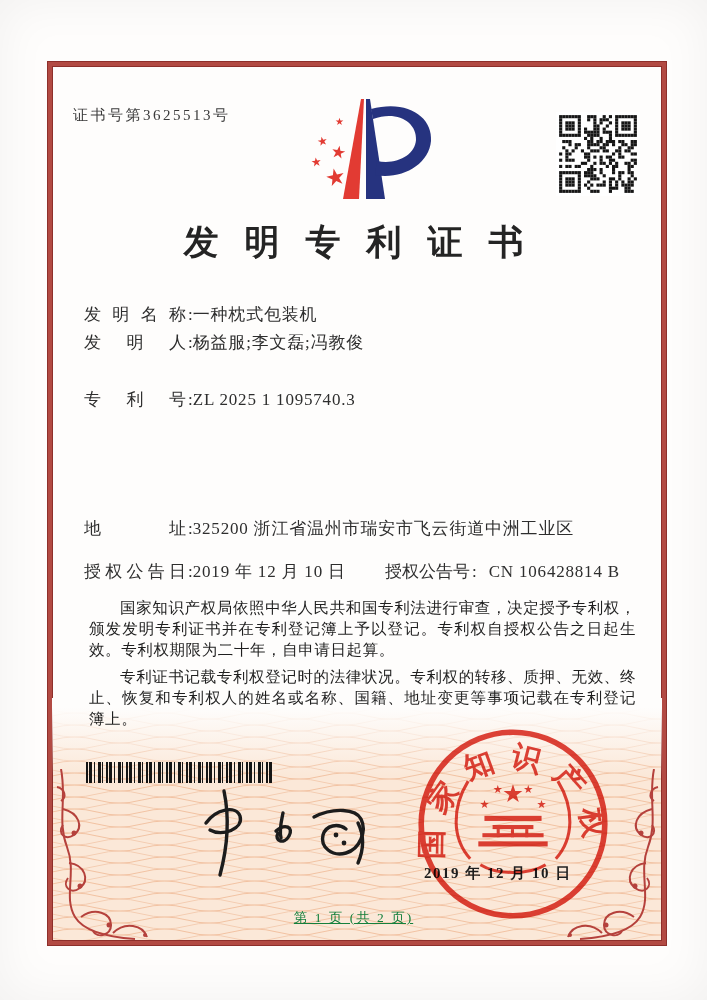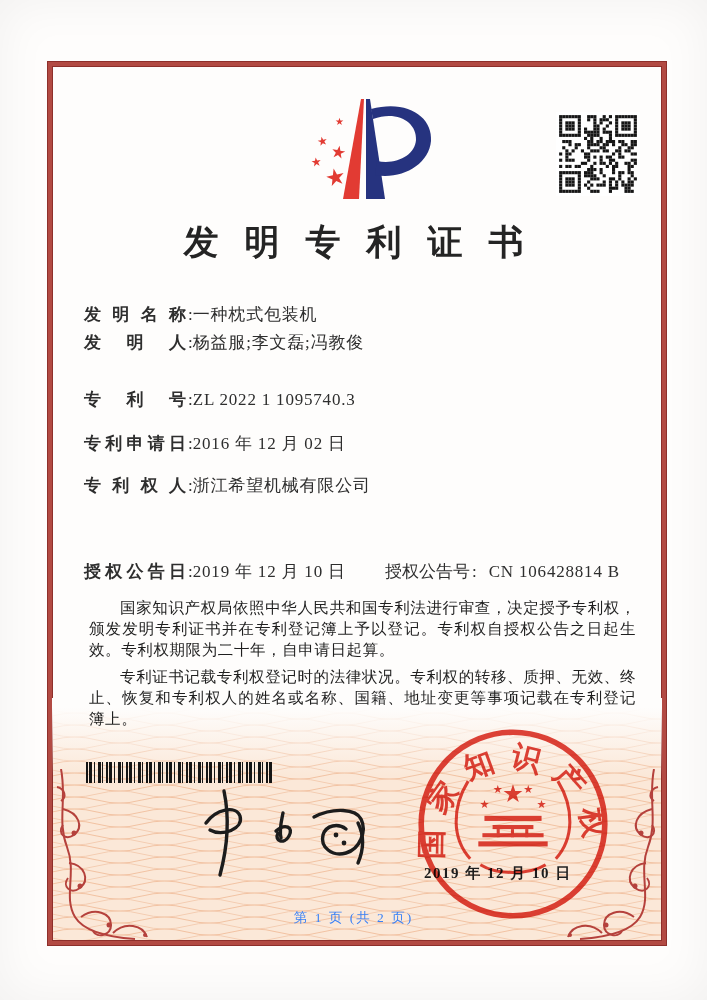--- a/index.html
+++ b/index.html
@@ -26,21 +26,21 @@
 
   .cert-no{position:absolute;left:73px;top:106px;font-size:15px;letter-spacing:2.5px;color:#3a3a3a;z-index:3;}
   .logo{position:absolute;left:287px;top:95px;width:148px;height:110px;z-index:3;}
   .qr{position:absolute;left:556px;top:112px;width:84px;height:84px;background:#fff;z-index:3;}
   .qr svg{display:block;width:100%;height:100%;}
 
   .title{position:absolute;left:0;right:0;top:219px;text-align:center;
     font-size:35px;font-weight:600;letter-spacing:26px;text-indent:26px;color:#242424;z-index:3;}
 
   .row{position:absolute;left:84px;font-size:17px;color:#2e2e2e;z-index:3;white-space:nowrap;}
-  .flabel{display:inline-block;width:102px;text-align:justify;text-align-last:justify;font-weight:bold;}
+  .flabel{display:inline-block;width:102px;text-align:justify;text-align-last:justify;}
   .fcolon{margin-left:2px;}
   .fvalue{letter-spacing:0.8px;}
   .grant2{position:absolute;left:301px;top:0;white-space:nowrap;}
   .grant2 .fvalue{margin-left:12px;margin-top:16px;}
 
   .body-text{position:absolute;left:82px;top:591px;width:561px;z-index:3;
     font-size:15.5px;line-height:20.8px;letter-spacing:0.6px;color:#1f1f1f;text-align:justify;}
   .body-text p{margin:7px;text-indent:2em;}
 
   .barcode{position:absolute;left:86px;top:762px;width:186px;height:21px;z-index:3;
@@ -54,21 +54,21 @@
   .signature{position:absolute;left:188px;top:783px;width:200px;height:100px;z-index:3;}
   .signature svg{width:100%;height:100%;}
 
   .seal{position:absolute;left:411px;top:722px;width:204px;height:204px;z-index:5;
     opacity:0.93;mix-blend-mode:multiply;}
   .seal svg{width:100%;height:100%;}
   .seal-date{position:absolute;left:424px;top:864px;z-index:4;font-size:15px;font-weight:600;
     letter-spacing:1.5px;color:#1d1d1d;white-space:nowrap;}
 
   .footer{position:absolute;left:0;right:0;top:909px;text-align:center;z-index:3;
-    font-size:13.5px;letter-spacing:2px;color:#3b82f6;}
+    font-size:13.5px;letter-spacing:2px;color:#15803d;text-decoration:underline;}
 </style>
 </head>
 <body>
 
 <div class="photo">
 
   <div class="frame"></div>
 
   <div class="band">
     <svg preserveAspectRatio="none" viewBox="0 0 610 243">
@@ -113,20 +113,21 @@
       <path d="M4,18 C12,20 14,28 8,32"></path>
     </g>
     <g fill="#b5413c">
       <circle cx="21" cy="64" r="2.5"></circle>
         <circle cx="27" cy="117" r="2.5"></circle>
       <circle cx="56" cy="156" r="2.5"></circle>
         <circle cx="92" cy="166" r="2"></circle>
     </g>
   </svg>
 
+  <div class="cert-no">证书号第3625513号</div>
 
   <svg class="logo" viewBox="0 0 148 110">
     <path d="M74,4 L77,4 L72,104 L56,104 Z" fill="#e23b33"></path>
     <path d="M79,4 L83,4 L98,104 L79,104 Z" fill="#26337f"></path>
     <path d="M84,14 C120,4 146,22 144,46 C142,70 114,85 88,80 L90,66 C110,70 128,60 129,45 C130,27 110,15 86,24 Z" fill="#26337f"></path>
     <g fill="#e23b33" font-family="DejaVu Sans, sans-serif">
       <text x="48" y="30" font-size="10">★</text>
       <text x="30" y="50" font-size="12" transform="rotate(-12 36 46)">★</text>
       <text x="44" y="63" font-size="17" transform="rotate(10 52 57)">★</text>
       <text x="24" y="71" font-size="12" transform="rotate(-8 30 67)">★</text>
@@ -437,27 +438,24 @@
 
   <div class="title">发明专利证书</div>
 
   <div class="row" style="top:303px">
     <span class="flabel">发明名称</span><span class="fcolon">:</span><span class="fvalue">一种枕式包装机</span>
   </div>
   <div class="row" style="top:331px">
     <span class="flabel">发明人</span><span class="fcolon">:</span><span class="fvalue">杨益服;李文磊;冯教俊</span>
   </div>
   <div class="row" style="top:388px">
-    <span class="flabel">专利号</span><span class="fcolon">:</span><span class="fvalue">ZL 2022 1 1095740.3</span>
-  </div>
-  <div class="row" style="top:432px">
-    <span class="flabel">专利申请日</span><span class="fcolon">:</span><span class="fvalue">2016 年 12 月 02 日</span>
-  </div>
-  <div class="row" style="top:474px">
-    <span class="flabel">专利权人</span><span class="fcolon">:</span><span class="fvalue">浙江希望机械有限公司</span>
+    <span class="flabel">专利号</span><span class="fcolon">:</span><span class="fvalue">ZL 2025 1 1095740.3</span>
+  </div>
+  <div class="row" style="top:517px">
+    <span class="flabel">地址</span><span class="fcolon">:</span><span class="fvalue">325200 浙江省温州市瑞安市飞云街道中洲工业区</span>
   </div>
   <div class="row" style="top:560px">
     <span class="flabel">授权公告日</span><span class="fcolon">:</span><span class="fvalue">2019 年 12 月 10 日</span>
     <span class="grant2">
       <span>授权公告号</span><span class="fcolon">:</span><span class="fvalue">CN 106428814 B</span>
     </span>
   </div>
 
   <div class="body-text">
     <p>国家知识产权局依照中华人民共和国专利法进行审查，决定授予专利权，颁发发明专利证书并在专利登记簿上予以登记。专利权自授权公告之日起生效。专利权期限为二十年，自申请日起算。</p>

